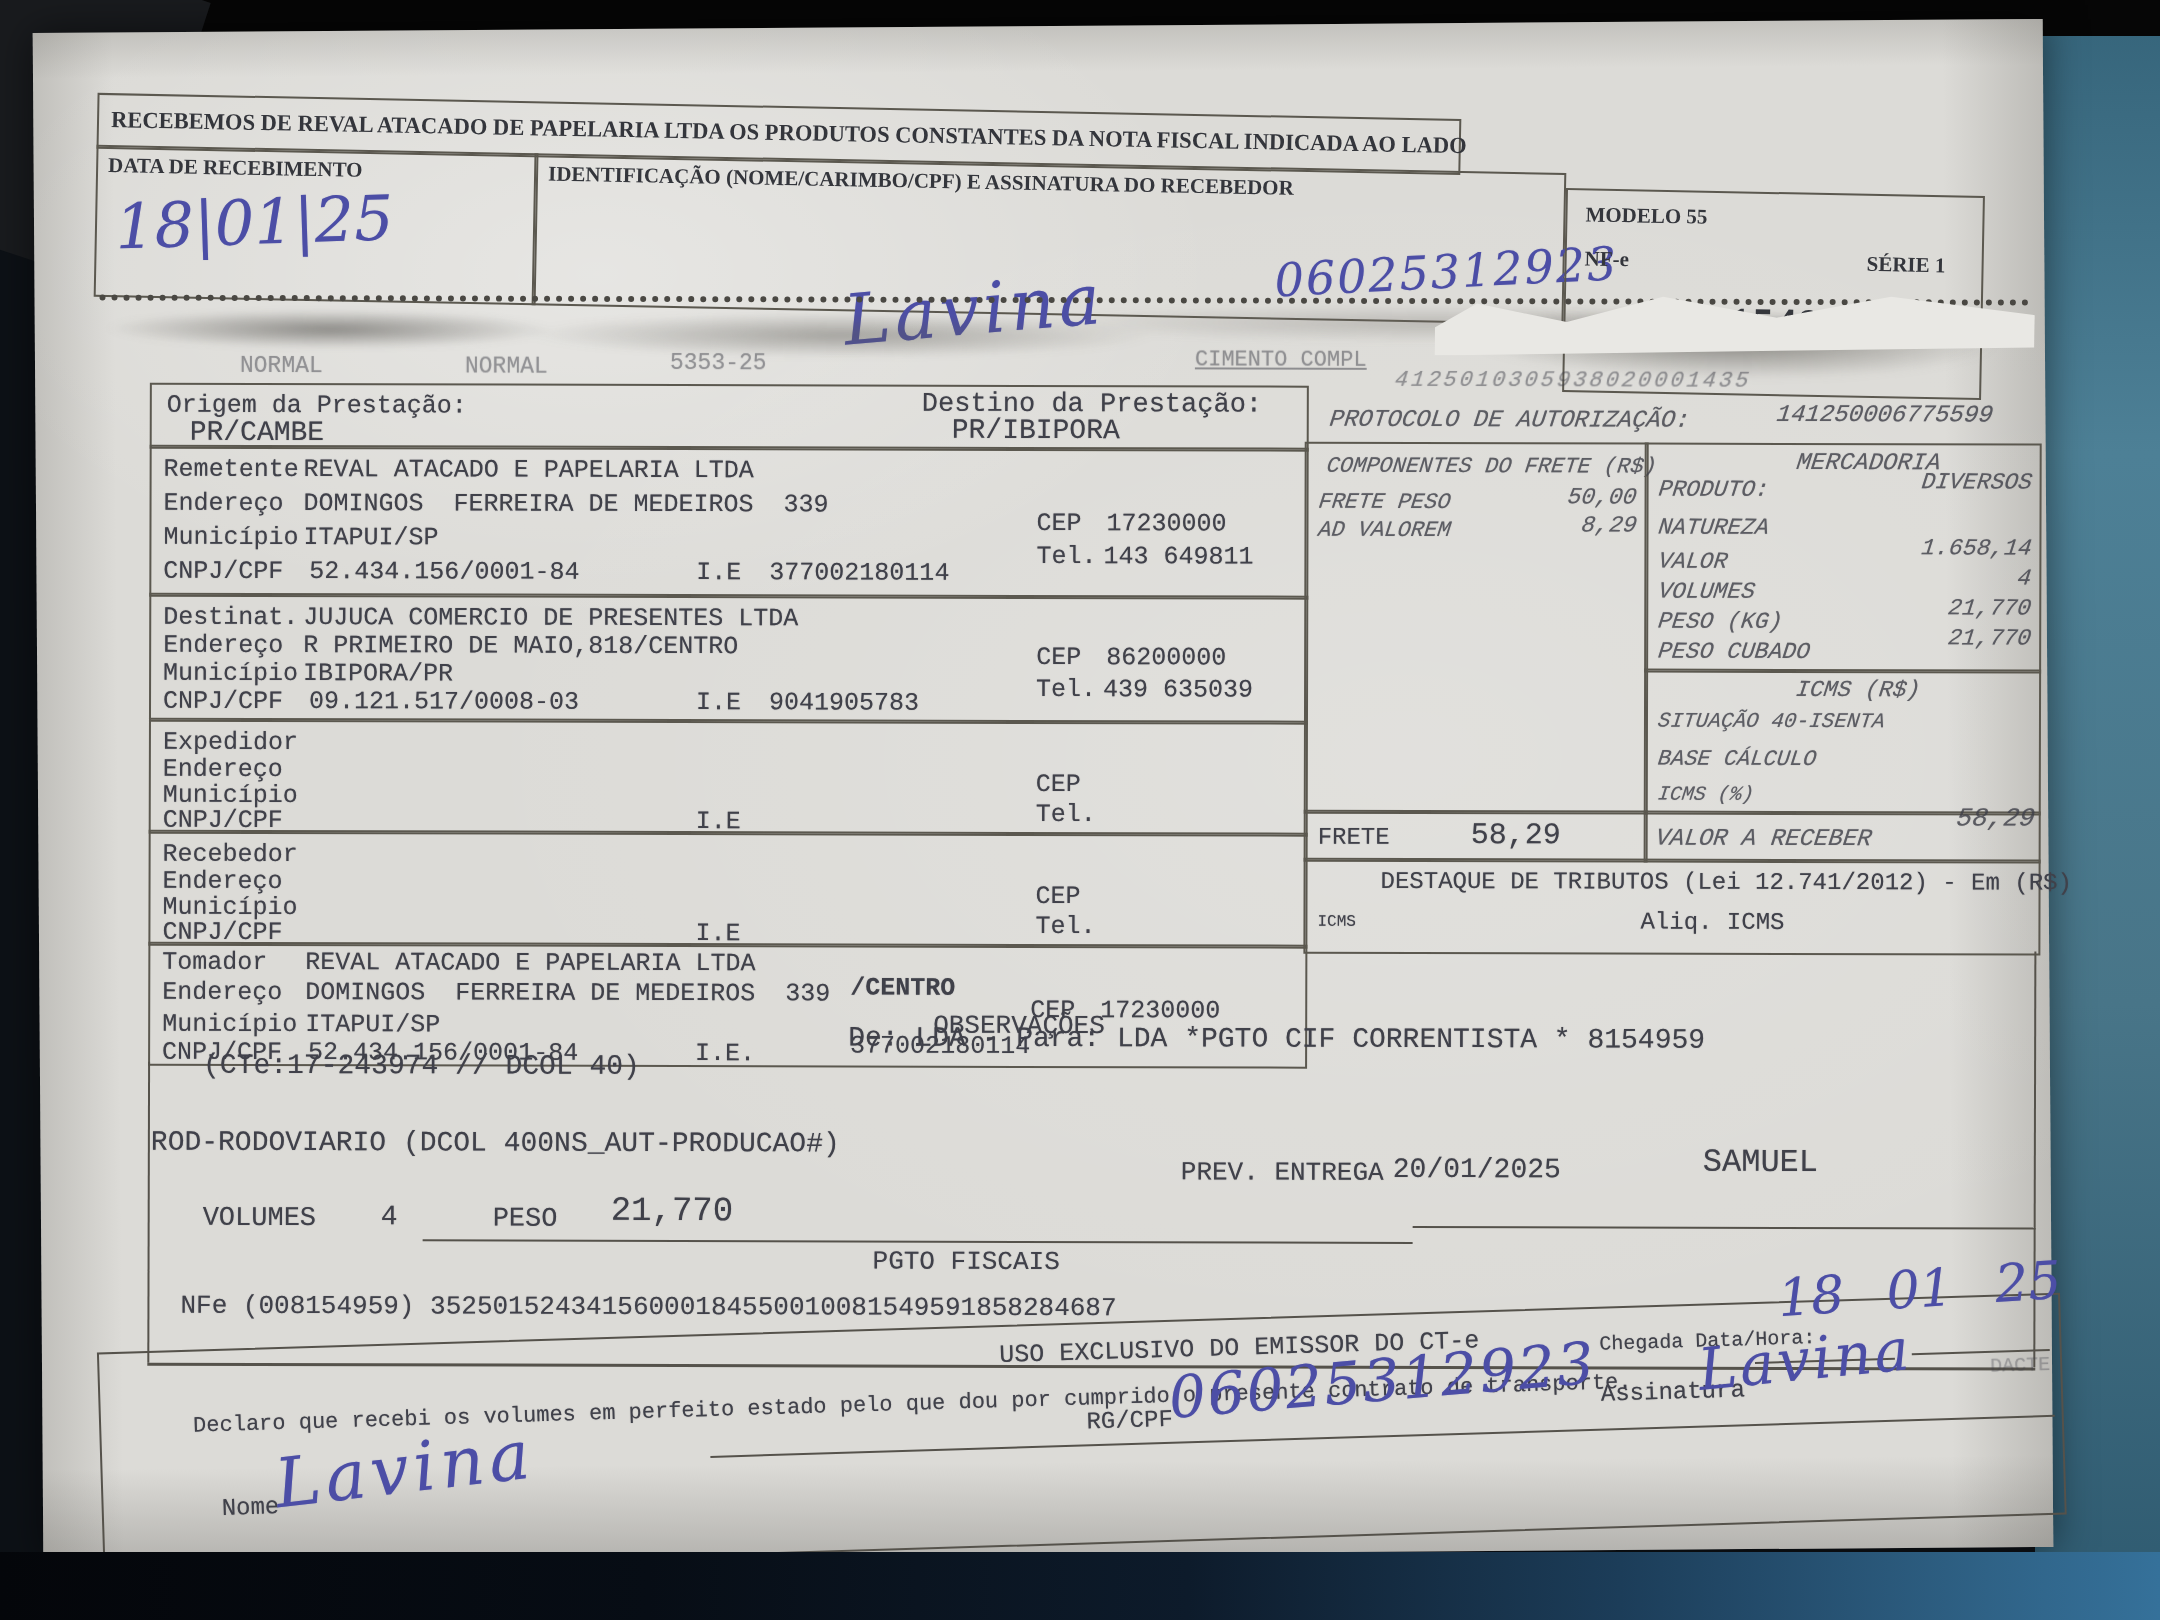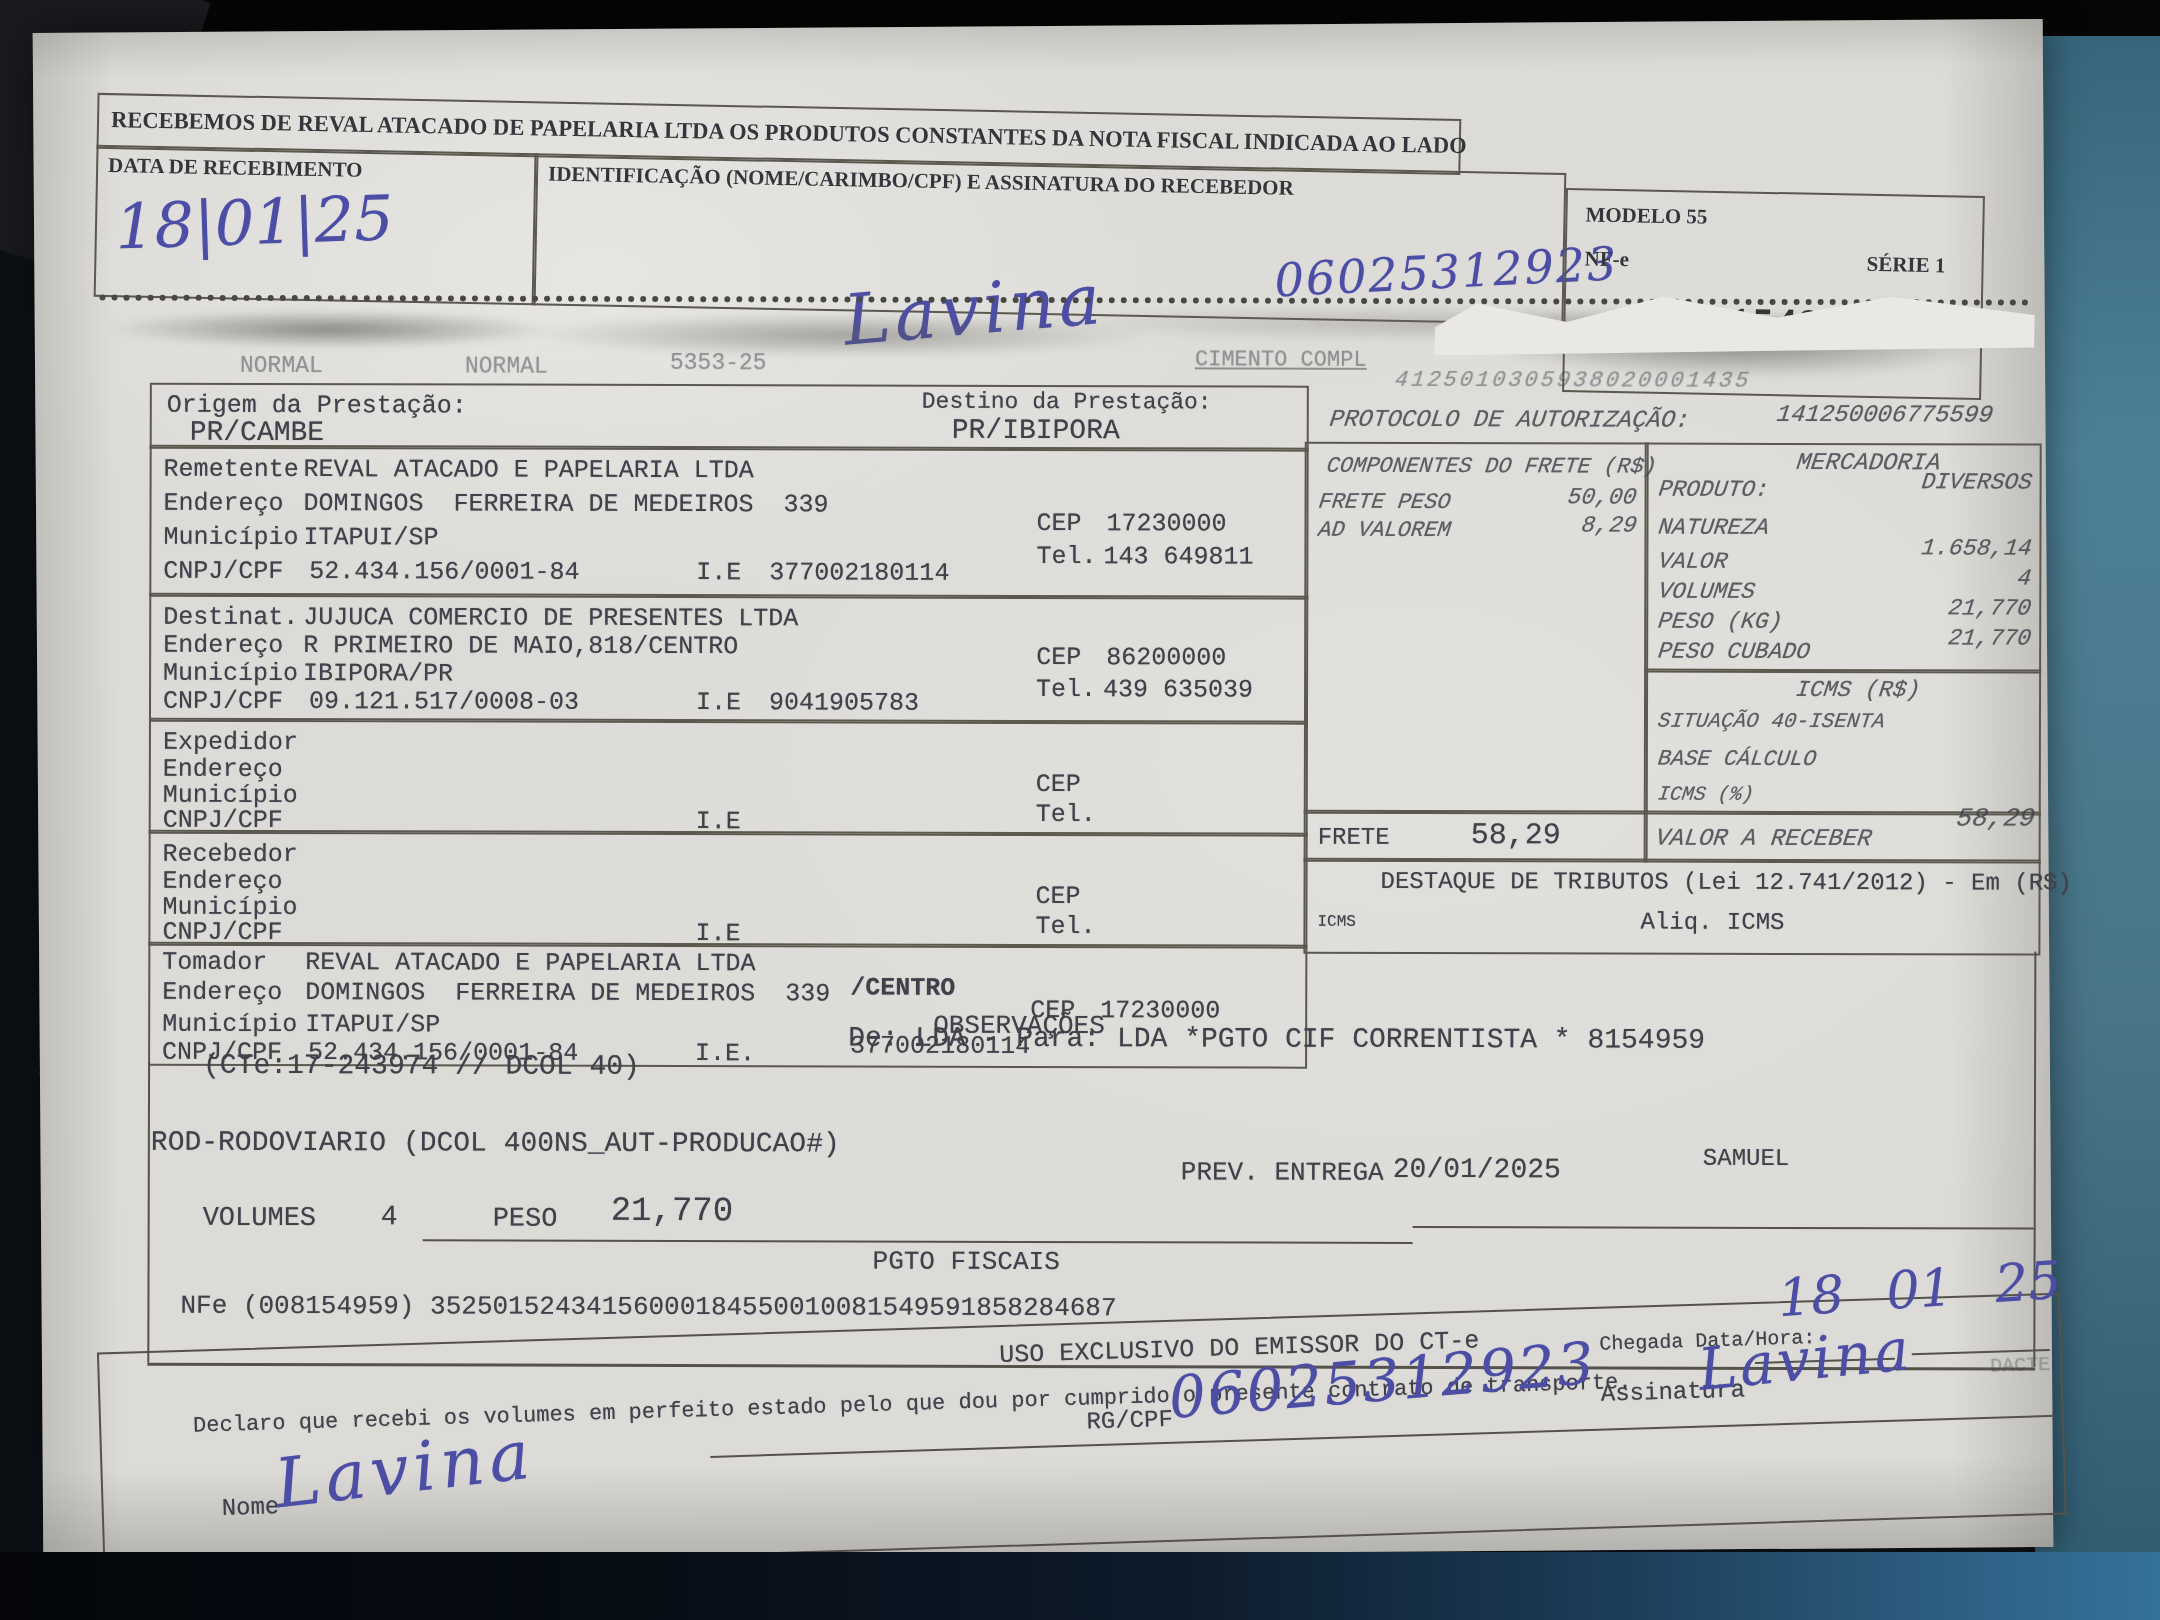--- a/index.html
+++ b/index.html
@@ -95,21 +95,21 @@
     <div class="main">
 
       <span class="abs mono faint" style="left:135px;top:0px;font-size:23px;">NORMAL</span>
       <span class="abs mono faint" style="left:360px;top:0px;font-size:23px;">NORMAL</span>
       <span class="abs mono faint" style="left:565px;top:-4px;font-size:23px;">5353-25</span>
       <span class="abs mono faint" style="left:1090px;top:-8px;font-size:22px;text-decoration:underline;">CIMENTO COMPL</span>
 
       <div class="bx" style="left:45px;top:28px;width:1155px;height:62px;">
         <span class="abs mono" style="left:15px;top:8px;font-size:25px;">Origem da Prestação:</span>
         <span class="abs mono" style="left:38px;top:34px;font-size:28px;">PR/CAMBE</span>
-        <span class="abs mono" style="left:770px;top:4px;font-size:23px;">Destino da Prestação:</span>
+        <span class="abs mono" style="left:770px;top:4px;font-size:27px;">Destino da Prestação:</span>
         <span class="abs mono" style="left:800px;top:30px;font-size:28px;">PR/IBIPORA</span>
       </div>
 
       <div class="bx" style="left:45px;top:90px;width:1155px;height:148px;">
         <span class="abs mono" style="left:12px;top:10px;font-size:25px;">Remetente</span>
         <span class="abs mono" style="left:152px;top:10px;font-size:25px;">REVAL ATACADO E PAPELARIA LTDA</span>
         <span class="abs mono" style="left:12px;top:44px;font-size:25px;">Endereço</span>
         <span class="abs mono" style="left:152px;top:44px;font-size:25px;">DOMINGOS  FERREIRA DE MEDEIROS  339</span>
         <span class="abs mono" style="left:12px;top:78px;font-size:25px;">Município</span>
         <span class="abs mono" style="left:152px;top:78px;font-size:25px;">ITAPUI/SP</span>
@@ -227,21 +227,21 @@
 
       <div class="vline" style="left:1931px;top:592px;height:416px;"></div>
       <div class="vline" style="left:45px;top:707px;height:301px;"></div>
 
       <span class="abs mono" style="left:830px;top:656px;font-size:26px;">OBSERVAÇÕES</span>
       <span class="abs mono" style="left:745px;top:668px;font-size:28px;">De: LDA - Para: LDA *PGTO CIF CORRENTISTA * 8154959</span>
       <span class="abs mono" style="left:100px;top:697px;font-size:28px;">(CTe:17-243974 // DCOL 40)</span>
       <span class="abs mono" style="left:48px;top:774px;font-size:28px;">ROD-RODOVIARIO (DCOL 400NS_AUT-PRODUCAO#)</span>
       <span class="abs mono" style="left:1078px;top:802px;font-size:26px;">PREV. ENTREGA</span>
       <span class="abs mono" style="left:1290px;top:798px;font-size:28px;">20/01/2025</span>
-      <span class="abs mono" style="left:1600px;top:788px;font-size:24px;">SAMUEL</span>
+      <span class="abs mono" style="left:1600px;top:788px;font-size:32px;">SAMUEL</span>
       <span class="abs mono" style="left:100px;top:850px;font-size:27px;">VOLUMES</span>
       <span class="abs mono" style="left:278px;top:848px;font-size:28px;">4</span>
       <span class="abs mono" style="left:390px;top:850px;font-size:27px;">PESO</span>
       <span class="abs mono" style="left:508px;top:838px;font-size:34px;">21,770</span>
       <div class="hline" style="left:320px;top:884px;width:990px;height:2px;"></div>
       <div class="hline" style="left:1310px;top:868px;width:623px;height:2px;"></div>
       <span class="abs mono" style="left:770px;top:892px;font-size:26px;">PGTO FISCAIS</span>
       <span class="abs mono" style="left:78px;top:938px;font-size:26px;">NFe (008154959) 35250152434156000184550010081549591858284687</span>
       <div class="hline" style="left:45px;top:1008px;width:1888px;"></div>
     </div>

